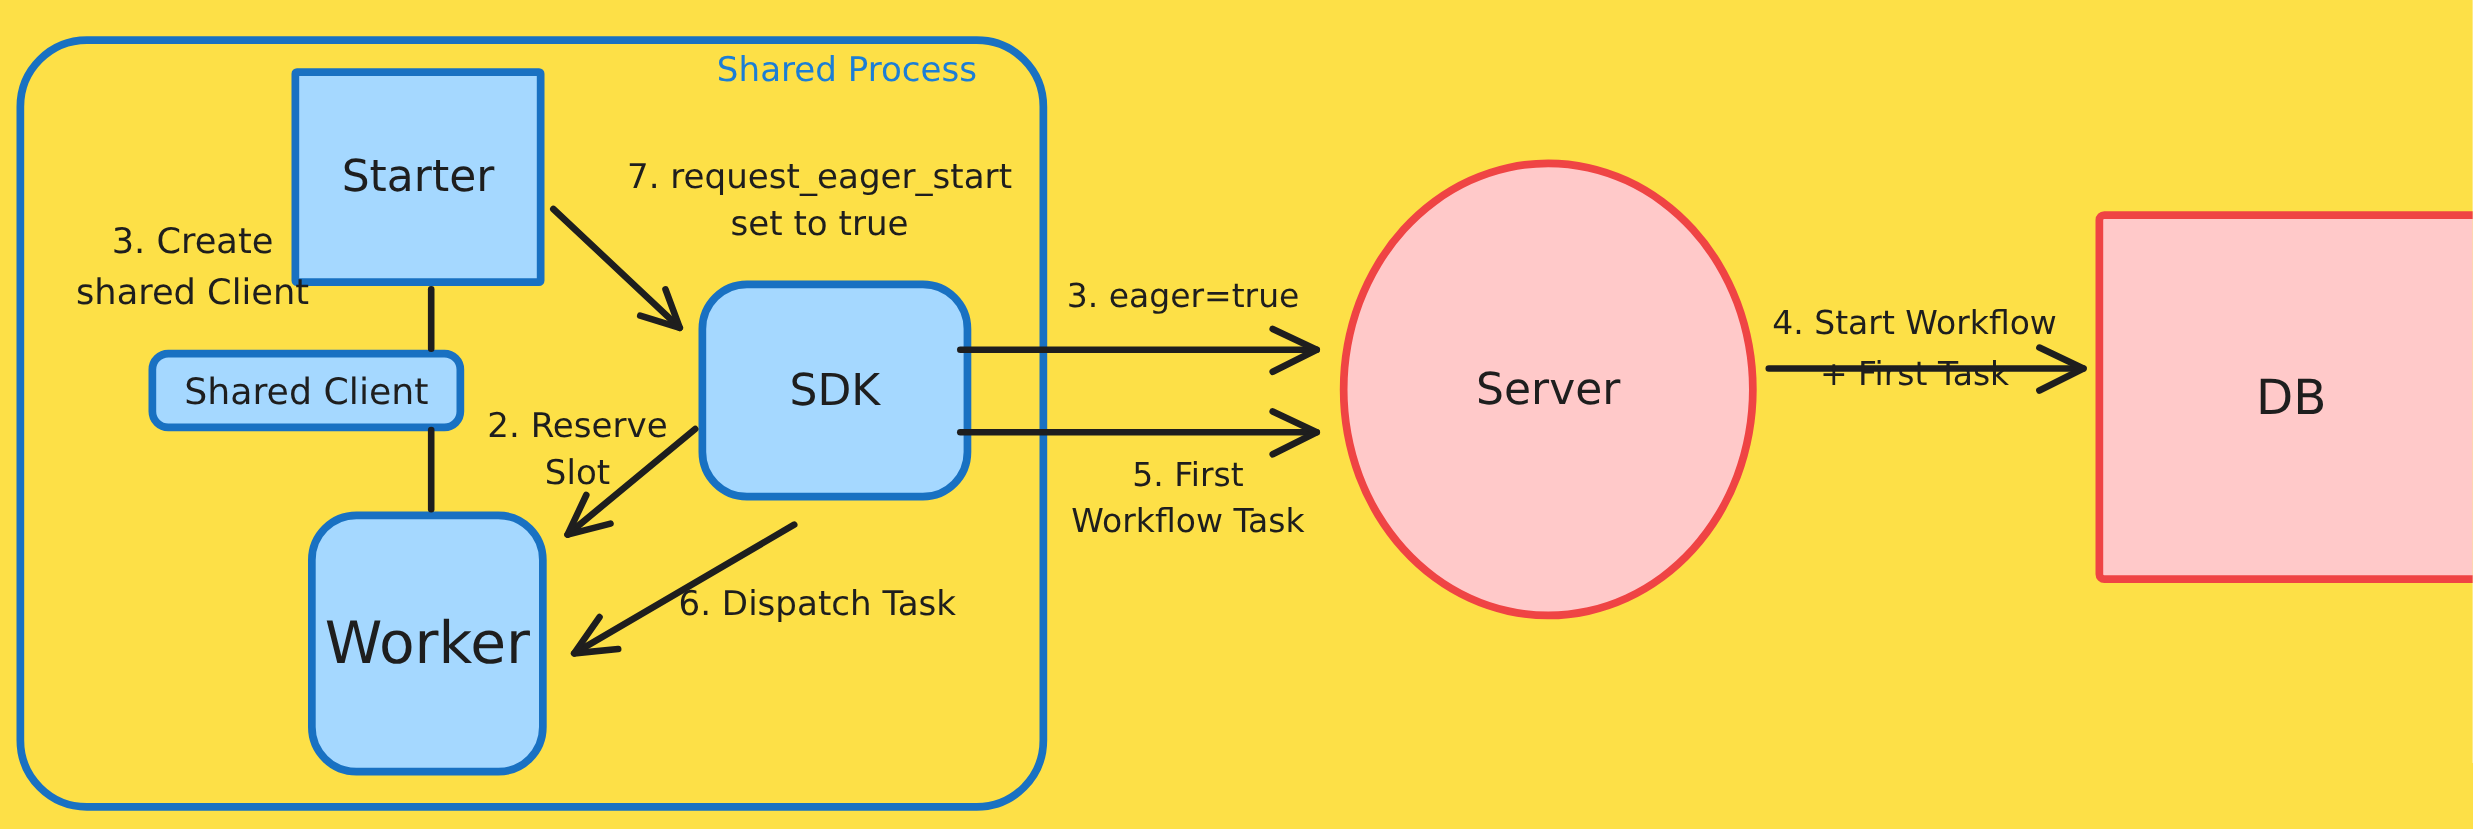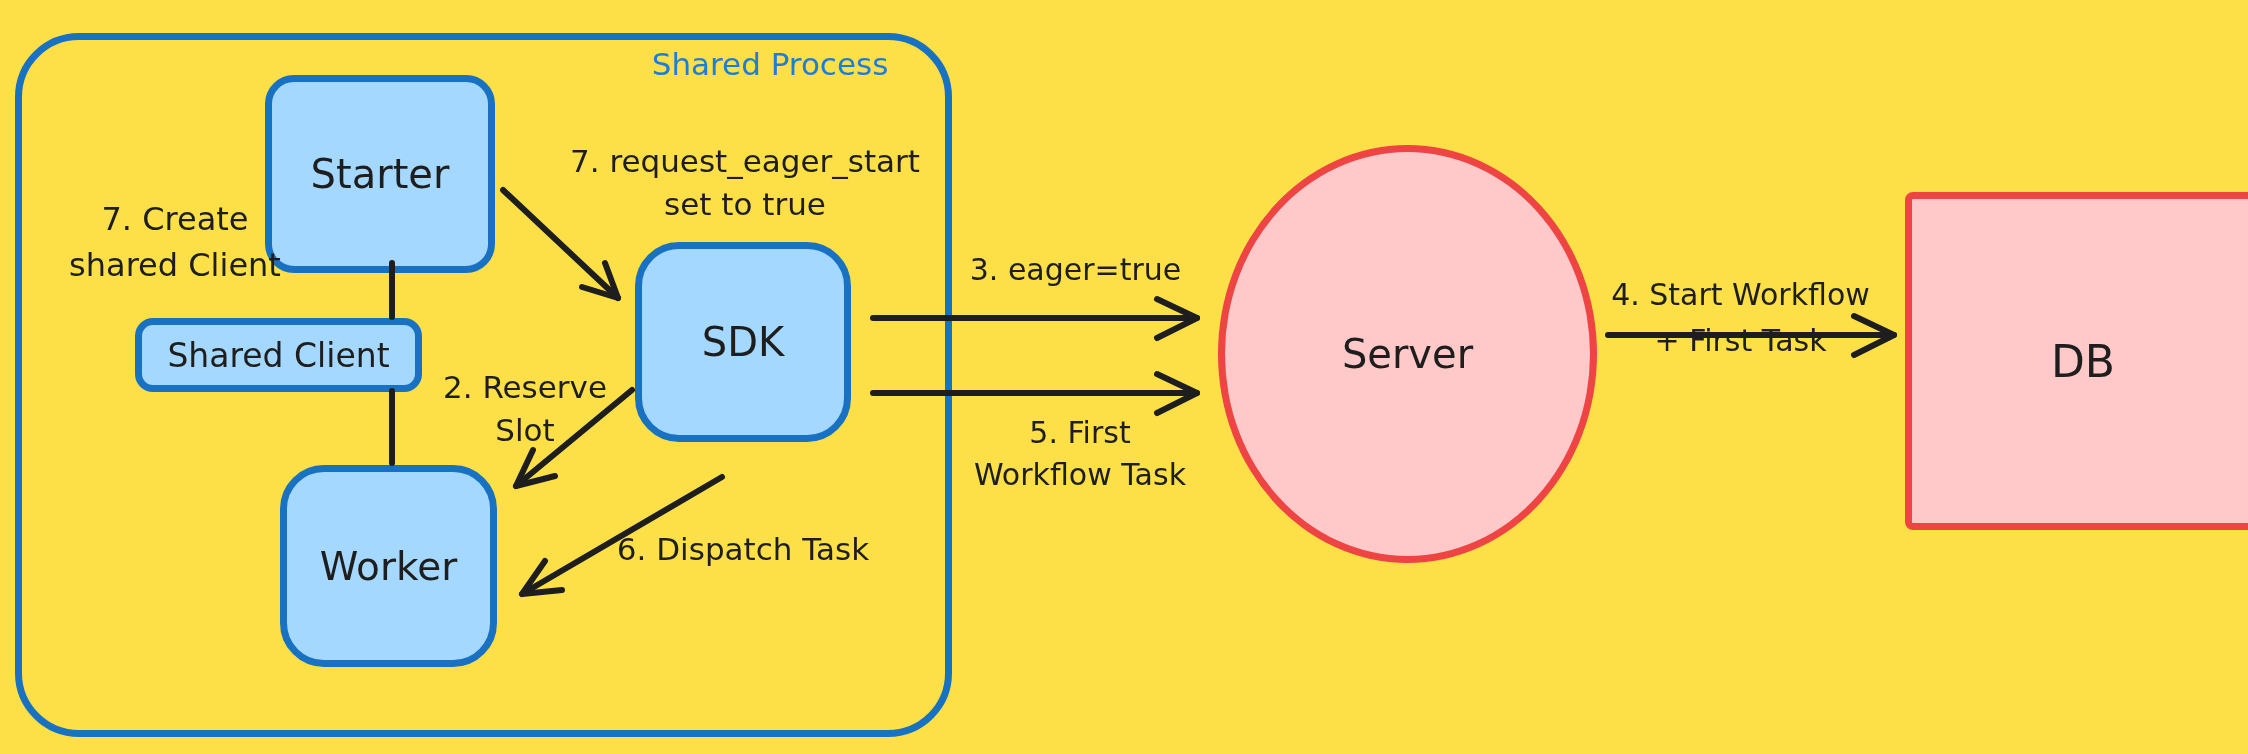--- a/index.html
+++ b/index.html
@@ -46,24 +46,24 @@
     color: #1e1e1e;
   }
   .node-blue {
     background: #a5d8ff;
     border: 7px solid #1971c2;
   }
   .node-red {
     background: #ffc9c9;
     border: 7px solid #ef4444;
   }
-  .node-starter { left: 265px; top: 75px;  width: 230px; height: 198px; border-radius: 29px; font-size: 40px; }
+  .node-starter { left: 265px; top: 62px;  width: 230px; height: 198px; border-radius: 5px; font-size: 40px; }
   .node-shared-client { left: 135px; top: 318px; width: 287px; height: 74px; border-radius: 18px; font-size: 33px; }
-  .node-worker  { left: 280px; top: 465px; width: 217px; height: 202px; border-radius: 44px; font-size: 39px; }
-  .node-sdk     { left: 635px; top: 242px; width: 216px; height: 200px; border-radius: 44px; font-size: 40px; }
+  .node-worker  { left: 280px; top: 465px; width: 217px; height: 240px; border-radius: 44px; font-size: 53px; }
+  .node-sdk     { left: 635px; top: 255px; width: 248px; height: 200px; border-radius: 44px; font-size: 40px; }
   .node-server  { left: 1218px; top: 145px; width: 379px; height: 418px; border-radius: 50%; font-size: 40px; }
   .node-db      { left: 1905px; top: 192px; width: 356px; height: 338px; border-radius: 8px; font-size: 44px; }
   
   .edges {
     position: absolute;
     left: 0; top: 0;
     width: 2248px; height: 754px;
     z-index: 3;
     pointer-events: none;
   }
@@ -149,21 +149,21 @@
       <polyline points="1157,374 1197,393 1157,413"></polyline>
     </g>
 
     <g>
       <path d="M1608,335 L1894,335"></path>
       <polyline points="1854,316 1894,335 1854,355"></polyline>
     </g>
   </svg>
 
   <div class="annotation ann-create">
-    <div>7. Create</div>
+    <div>3. Create</div>
     <div>shared Client</div>
   </div>
 
   <div class="annotation ann-request">
     <div>7. request_eager_start</div>
     <div>set to true</div>
   </div>
 
   <div class="annotation ann-reserve">
     <div>2. Reserve</div>

